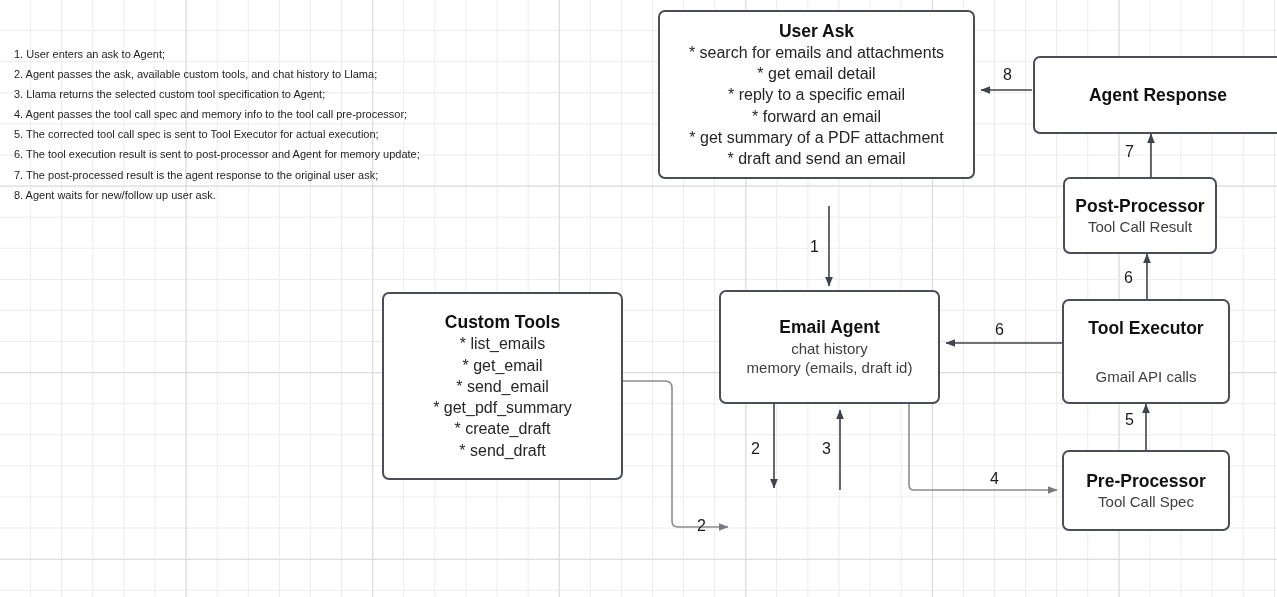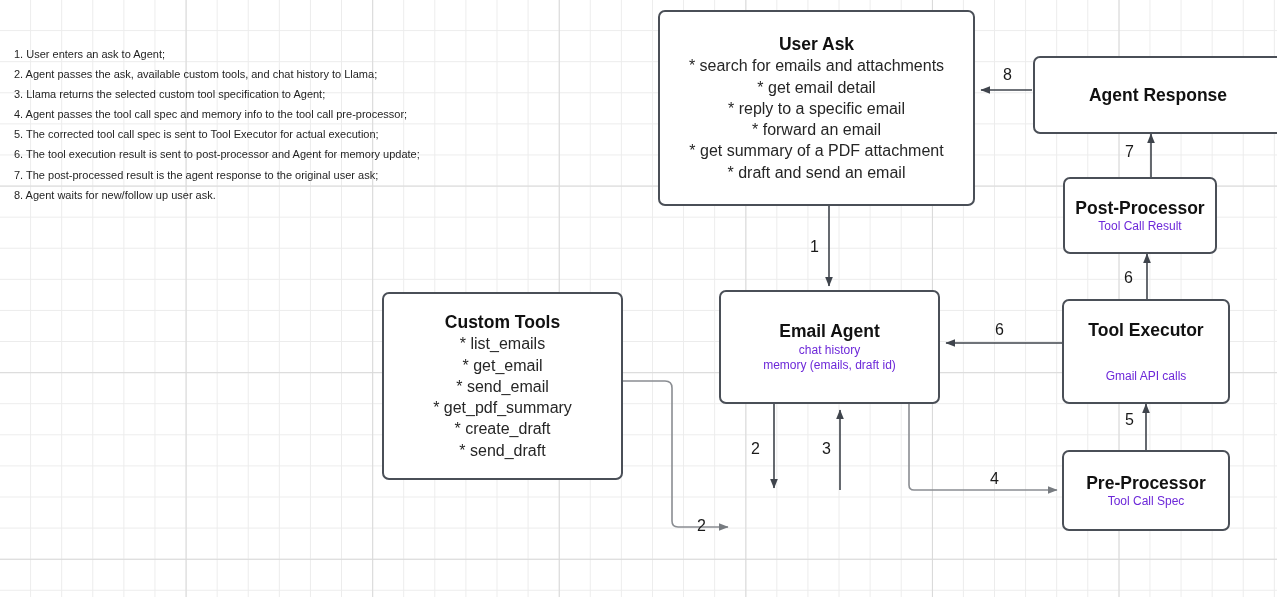--- a/index.html
+++ b/index.html
@@ -47,22 +47,22 @@
     z-index: 3;
   }
   .node .title {
     font-weight: bold;
     font-size: 17.5px;
     color: #111111;
     line-height: 1.28;
     white-space: nowrap;
   }
   .node .sub {
-    font-size: 12px;
-    color: #6d28d9;
+    font-size: 15px;
+    color: #404040;
     line-height: 1.3;
     white-space: nowrap;
   }
   .node .bullets {
     font-size: 16px;
     color: #262626;
     line-height: 1.33;
   }
   .node .bullets div { white-space: nowrap; }
 
@@ -124,21 +124,21 @@
     <div>1. User enters an ask to Agent;</div>
     <div>2. Agent passes the ask, available custom tools, and chat history to Llama;</div>
     <div>3. Llama returns the selected custom tool specification to Agent;</div>
     <div>4. Agent passes the tool call spec and memory info to the tool call pre-processor;</div>
     <div>5. The corrected tool call spec is sent to Tool Executor for actual execution;</div>
     <div>6. The tool execution result is sent to post-processor and Agent for memory update;</div>
     <div>7. The post-processed result is the agent response to the original user ask;</div>
     <div>8. Agent waits for new/follow up user ask.</div>
   </div>
 
-  <div class="node" style="left:658px; top:10px; width:317px; height:196px;">
+  <div class="node" style="left:658px; top:10px; width:317px; height:169px;">
     <div class="title">User Ask</div>
     <div class="bullets">
       <div>* search for emails and attachments</div>
       <div>* get email detail</div>
       <div>* reply to a specific email</div>
       <div>* forward an email</div>
       <div>* get summary of a PDF attachment</div>
       <div>* draft and send an email</div>
     </div>
   </div>

